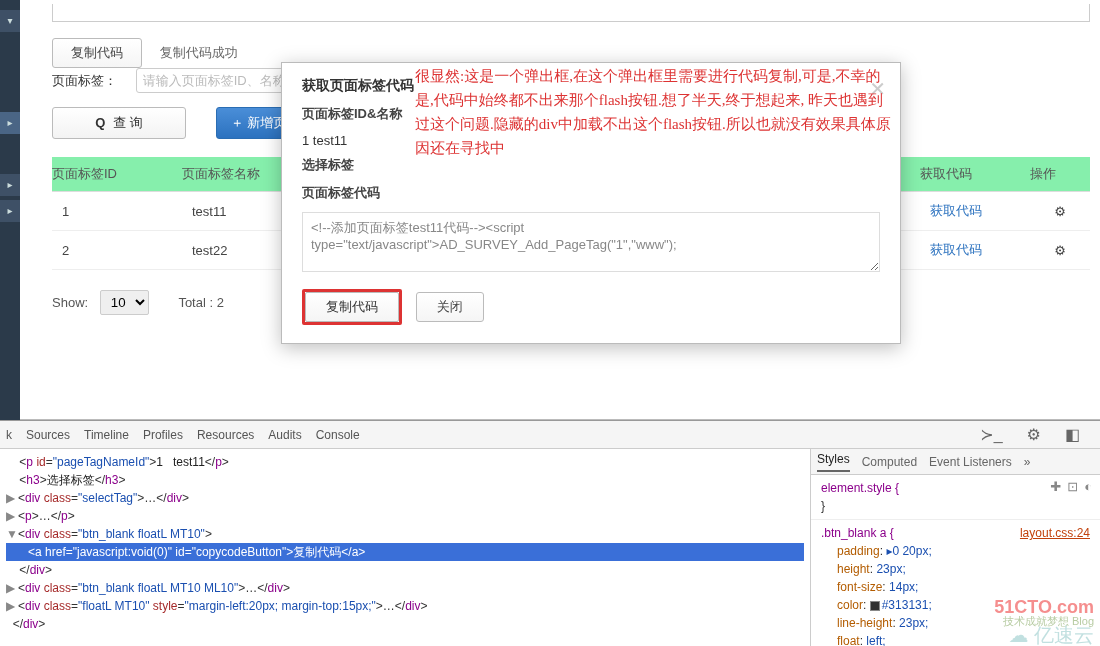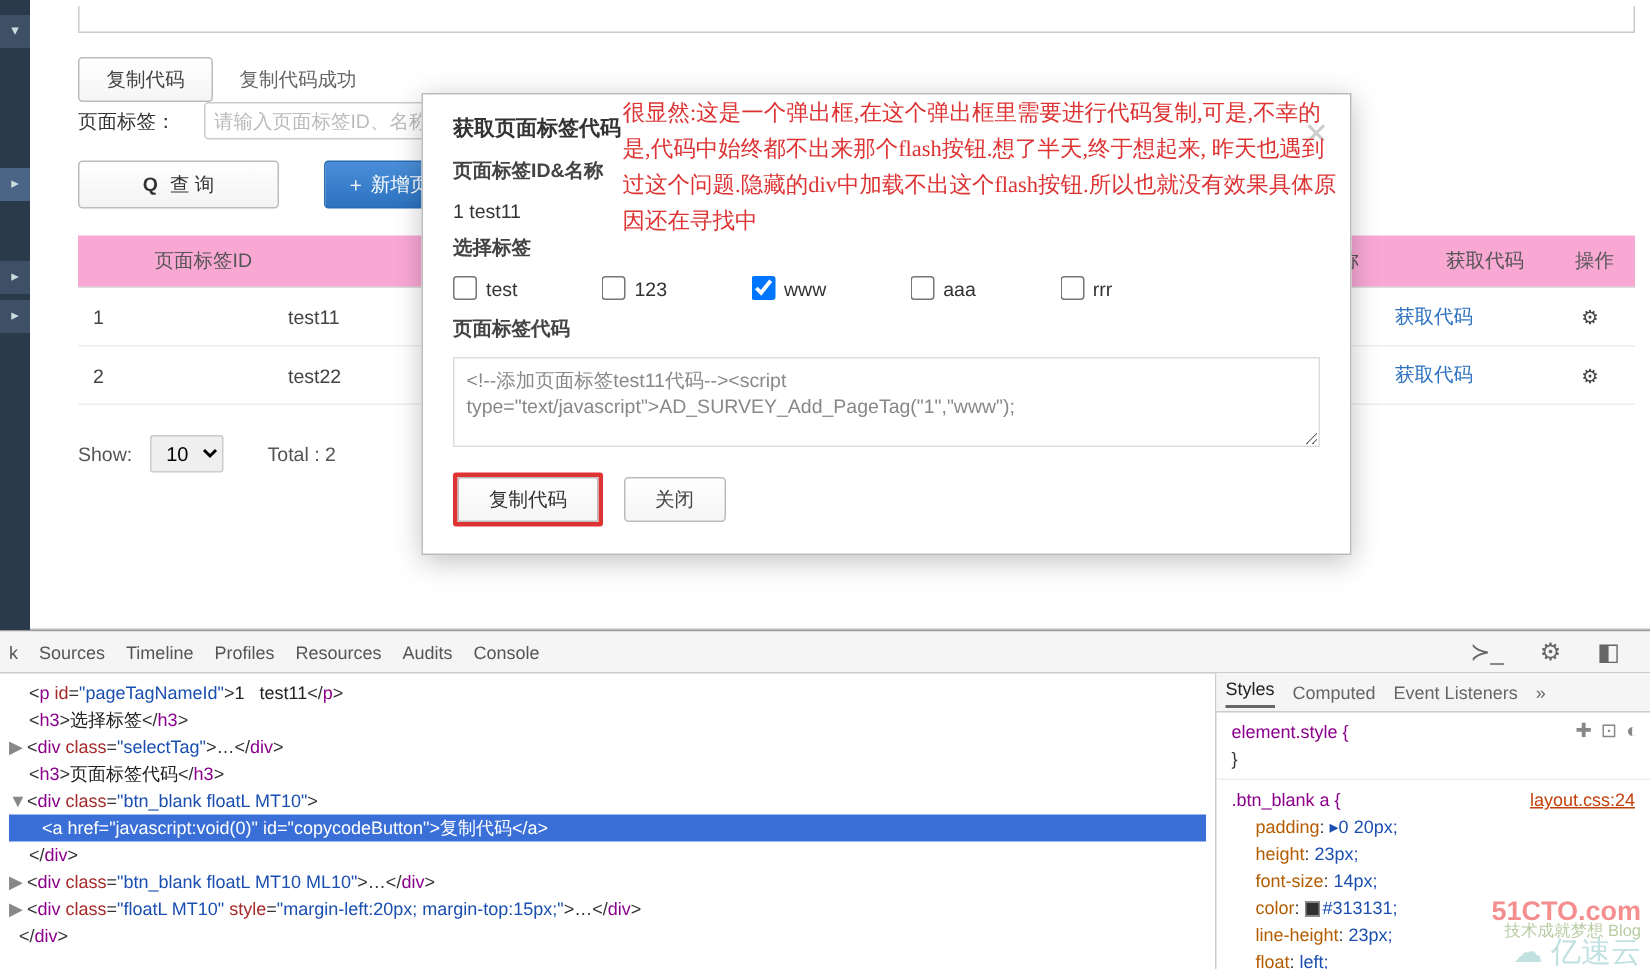--- a/index.html
+++ b/index.html
@@ -16,21 +16,21 @@
 .success-text{display:inline-block;margin-left:14px;color:#666;font-size:13px}
 .field-row{margin-bottom:10px}
 .field-label{display:inline-block;width:80px;color:#333;font-size:13px}
 .field-input{width:200px;padding:4px 6px;border:1px solid #ccc;border-radius:3px;font-size:13px}
 .field-input::placeholder{color:#bbb}
 .btn-row{margin:14px 0 18px 0}
 .btn-query{display:inline-block;padding:6px 0;width:134px;text-align:center;border:1px solid #bbb;border-radius:3px;background:linear-gradient(#fff,#f3f3f3);cursor:pointer;font-size:13px;color:#333}
 .btn-query .mag{display:inline-block;margin-right:8px;font-weight:bold}
 .btn-blue{display:inline-block;margin-left:26px;padding:6px 14px;border:1px solid #2a6db3;border-radius:3px;background:linear-gradient(#4a8ed8,#2c72bf);color:#fff;cursor:pointer;font-size:13px}
 table.data{width:100%;border-collapse:collapse;margin-top:6px}
-table.data th{background:#f9a8d4;color:#555;text-align:right;padding:8px 14px;border-bottom:1px solid #ddd;font-weight:normal;font-size:13px}
+table.data th{background:#86efac;color:#555;text-align:left;padding:8px 0;border-bottom:1px solid #ddd;font-weight:normal;font-size:13px}
 table.data td{padding:10px 10px;border-bottom:1px solid #eee;font-size:13px;color:#444}
 .get-code-link{color:#2c72bf;cursor:pointer}
 .gear{color:#aaa;font-size:16px;text-align:center}
 .show-row{margin-top:20px;font-size:13px;color:#555}
 .show-select{border:1px solid #ccc;padding:3px 6px;border-radius:2px;margin:0 8px}
 .total-text{margin-left:18px;color:#555}
 .modal{position:absolute;left:281px;top:62px;width:620px;background:#fff;border:1px solid #bbb;box-shadow:0 4px 18px rgba(0,0,0,.25);padding:14px 20px 18px 20px;z-index:50}
 .modal-close{position:absolute;right:14px;top:14px;color:#ccc;font-size:20px;cursor:pointer}
 .modal h3{font-size:14px;font-weight:bold;color:#333;margin-bottom:10px}
 .modal .sub{font-size:13px;color:#444;margin:8px 0 10px 0}
@@ -133,42 +133,20 @@
       <span class="total-text">Total : 2</span>
     </div>
   </div>
 
   <div class="modal">
     <span class="modal-close">✕</span>
     <h3>获取页面标签代码</h3>
     <div class="sub" style="font-weight:bold">页面标签ID&amp;名称</div>
     <div class="val">1 test11</div>
     <div class="sub" style="font-weight:bold">选择标签</div>
-    <div class="cbrow">
-      <label class="cb">
-          <input type="checkbox" style="">
-          <span>test</span>
-        </label>
-      <label class="cb">
-          <input type="checkbox" style="">
-          <span>123</span>
-        </label>
-      <label class="cb">
-          <input type="checkbox" checked="" style="">
-          <span>www</span>
-        </label>
-      <label class="cb">
-          <input type="checkbox" style="">
-          <span>aaa</span>
-        </label>
-      <label class="cb">
-          <input type="checkbox" style="">
-          <span>rrr</span>
-        </label>
-    </div>
     <div class="sub" style="font-weight:bold">页面标签代码</div>
     <textarea class="code-area" style="">&lt;!--添加页面标签test11代码--&gt;&lt;script type="text/javascript"&gt;AD_SURVEY_Add_PageTag("1","www");</textarea>
     <div class="modal-btns">
       <span class="btn-red-out"><span class="inner">复制代码</span></span>
       <span class="btn-close">关闭</span>
     </div>
   </div>
 
   <div class="red-note">很显然:这是一个弹出框,在这个弹出框里需要进行代码复制,可是,不幸的是,代码中始终都不出来那个flash按钮.想了半天,终于想起来, 昨天也遇到过这个问题.隐藏的div中加载不出这个flash按钮.所以也就没有效果具体原因还在寻找中</div>
 </div>
@@ -186,21 +164,21 @@
       <span>≻_</span>
       <span>⚙</span>
       <span>◧</span>
     </div>
   </div>
   <div class="dt-body">
     <div class="elements">
       <div class="line">    &lt;<span class="tag-name">p</span> <span class="attr-name">id</span>=<span class="attr-val">"pageTagNameId"</span>&gt;<span class="text-node">1   test11</span>&lt;/<span class="tag-name">p</span>&gt;</div>
       <div class="line">    &lt;<span class="tag-name">h3</span>&gt;<span class="text-node">选择标签</span>&lt;/<span class="tag-name">h3</span>&gt;</div>
       <div class="line"><span class="tri">▶</span>&lt;<span class="tag-name">div</span> <span class="attr-name">class</span>=<span class="attr-val">"selectTag"</span>&gt;…&lt;/<span class="tag-name">div</span>&gt;</div>
-      <div class="line">    &lt;<span class="tag-name">h3</span>&gt;<span class="text-node">页面标签代码</span>&lt;/<span class="tag-name">h3</span>&gt;</div>
+      <div class="line"><span class="tri">▶</span>&lt;<span class="tag-name">p</span>&gt;…&lt;/<span class="tag-name">p</span>&gt;</div>
       <div class="line"><span class="tri">▼</span>&lt;<span class="tag-name">div</span> <span class="attr-name">class</span>=<span class="attr-val">"btn_blank floatL MT10"</span>&gt;</div>
       <div class="line hl">      &lt;<span class="tag-name">a</span> <span class="attr-name">href</span>=<span class="attr-val">"javascript:void(0)"</span> <span class="attr-name">id</span>=<span class="attr-val">"copycodeButton"</span>&gt;<span class="text-node">复制代码</span>&lt;/<span class="tag-name">a</span>&gt;</div>
       <div class="line">    &lt;/<span class="tag-name">div</span>&gt;</div>
       <div class="line"><span class="tri">▶</span>&lt;<span class="tag-name">div</span> <span class="attr-name">class</span>=<span class="attr-val">"btn_blank floatL MT10 ML10"</span>&gt;…&lt;/<span class="tag-name">div</span>&gt;</div>
       <div class="line"><span class="tri">▶</span>&lt;<span class="tag-name">div</span> <span class="attr-name">class</span>=<span class="attr-val">"floatL MT10"</span> <span class="attr-name">style</span>=<span class="attr-val">"margin-left:20px; margin-top:15px;"</span>&gt;…&lt;/<span class="tag-name">div</span>&gt;</div>
       <div class="line">  &lt;/<span class="tag-name">div</span>&gt;</div>
 
     </div>
     <div class="styles">
       <div class="styles-tabs">

